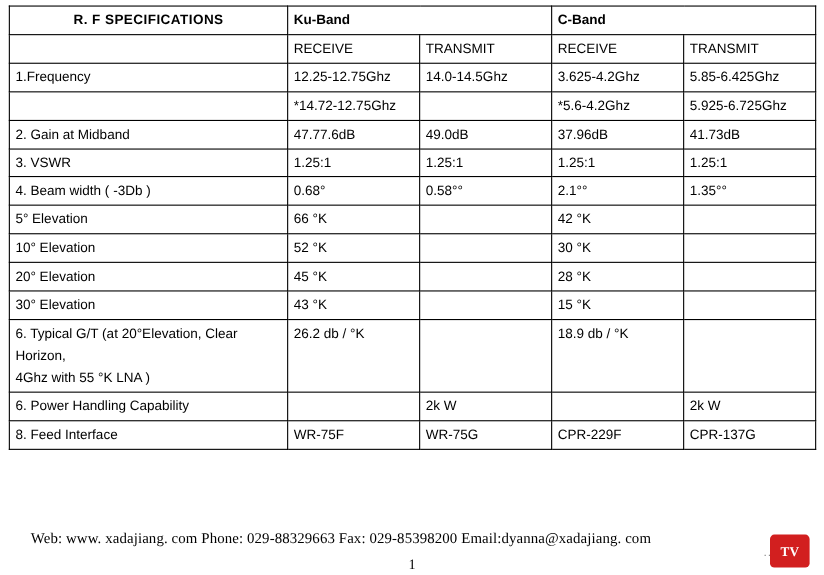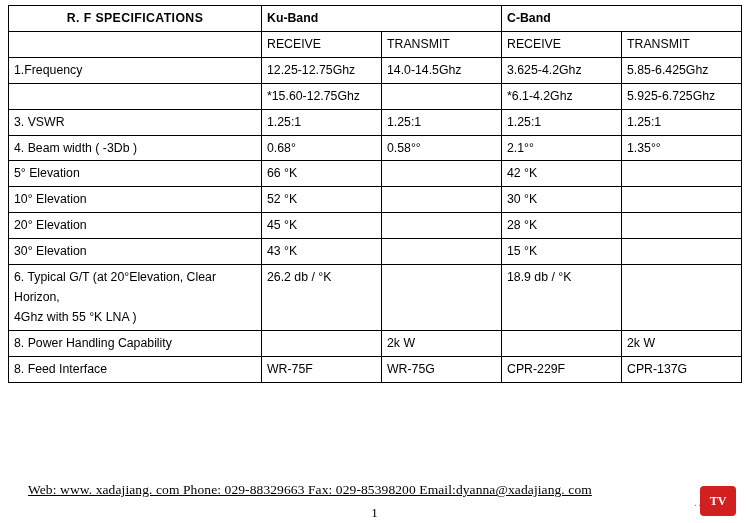--- a/index.html
+++ b/index.html
@@ -67,21 +67,20 @@
   .nowrapcell { white-space: nowrap; margin-left: 45px; }
 
   .footer {
     position: absolute;
     left: 28px;
     top: 477px;
     font-family: "Liberation Serif", serif;
     font-size: 13.5px;
     letter-spacing: 0.1px;
     white-space: nowrap;
-    text-decoration: underline;
   }
   .pagenum {
     position: absolute;
     left: 0;
     right: 0;
     top: 500px;
     text-align: center;
     font-family: "Liberation Serif", serif;
     font-size: 13px;
   }
@@ -150,26 +149,33 @@
       <tr>
         <td>1.Frequency</td>
         <td class="nowrapcell">12.25-12.75Ghz</td>
         <td class="nowrapcell">14.0-14.5Ghz</td>
         <td class="nowrapcell">3.625-4.2Ghz</td>
         <td class="nowrapcell">5.85-6.425Ghz</td>
       </tr>
 
       <tr>
         <td></td>
-        <td class="nowrapcell">*15.60-12.75Ghz</td>
+        <td class="nowrapcell">*14.72-12.75Ghz</td>
         <td class="nowrapcell"></td>
-        <td class="nowrapcell">*6.1-4.2Ghz</td>
+        <td class="nowrapcell">*5.6-4.2Ghz</td>
         <td class="nowrapcell">5.925-6.725Ghz</td>
       </tr>
 
+      <tr>
+        <td>2. Gain at Midband</td>
+        <td>47.77.6dB</td>
+        <td>49.0dB</td>
+        <td>37.96dB</td>
+        <td>41.73dB</td>
+      </tr>
 
       <tr>
         <td>3. VSWR</td>
         <td>1.25:1</td>
         <td>1.25:1</td>
         <td>1.25:1</td>
         <td>1.25:1</td>
       </tr>
 
       <tr>
@@ -217,21 +223,21 @@
         <td class="multiline">6. Typical G/T (at 20°Elevation, Clear
 Horizon,
      4Ghz with 55 °K LNA )</td>
         <td>26.2 db / °K</td>
         <td></td>
         <td>18.9 db / °K</td>
         <td></td>
       </tr>
 
       <tr>
-        <td>8. Power Handling Capability</td>
+        <td>6. Power Handling Capability</td>
         <td></td>
         <td>2k W</td>
         <td></td>
         <td>2k W</td>
       </tr>
 
       <tr>
         <td>8. Feed Interface</td>
         <td>WR-75F</td>
         <td>WR-75G</td>

